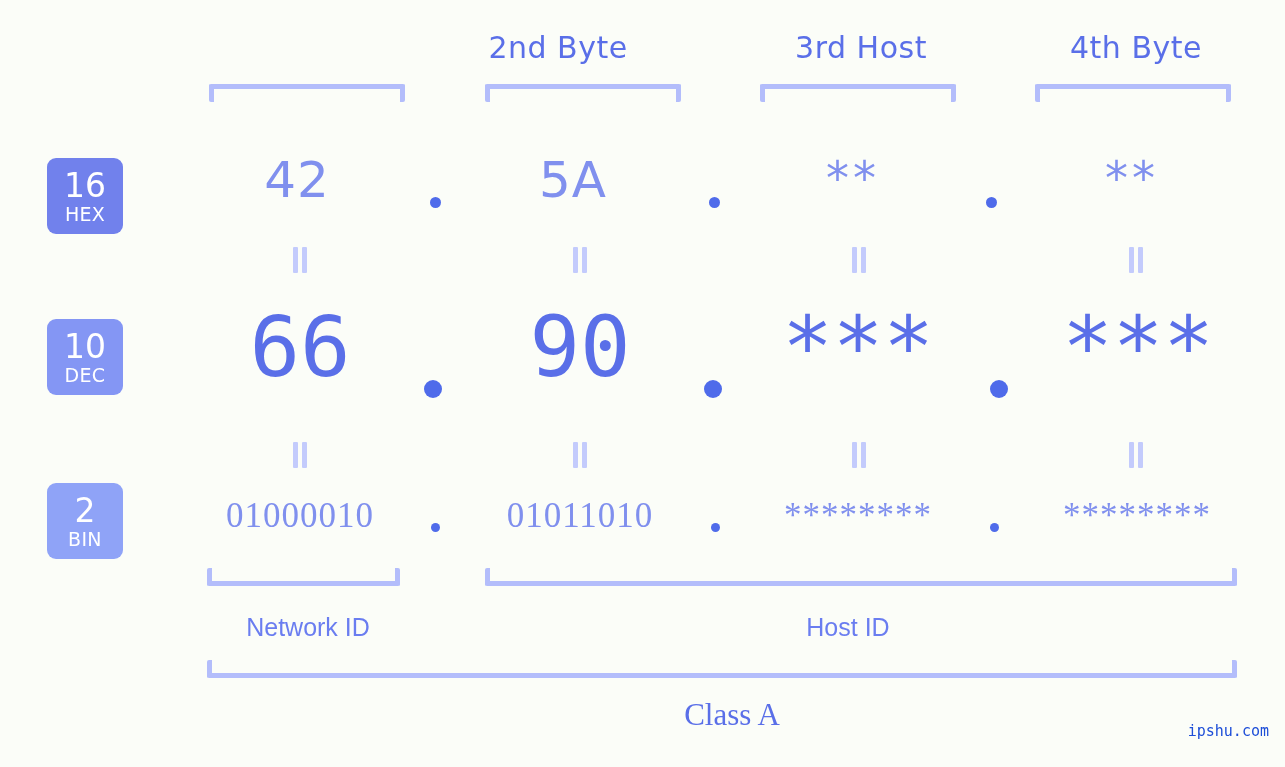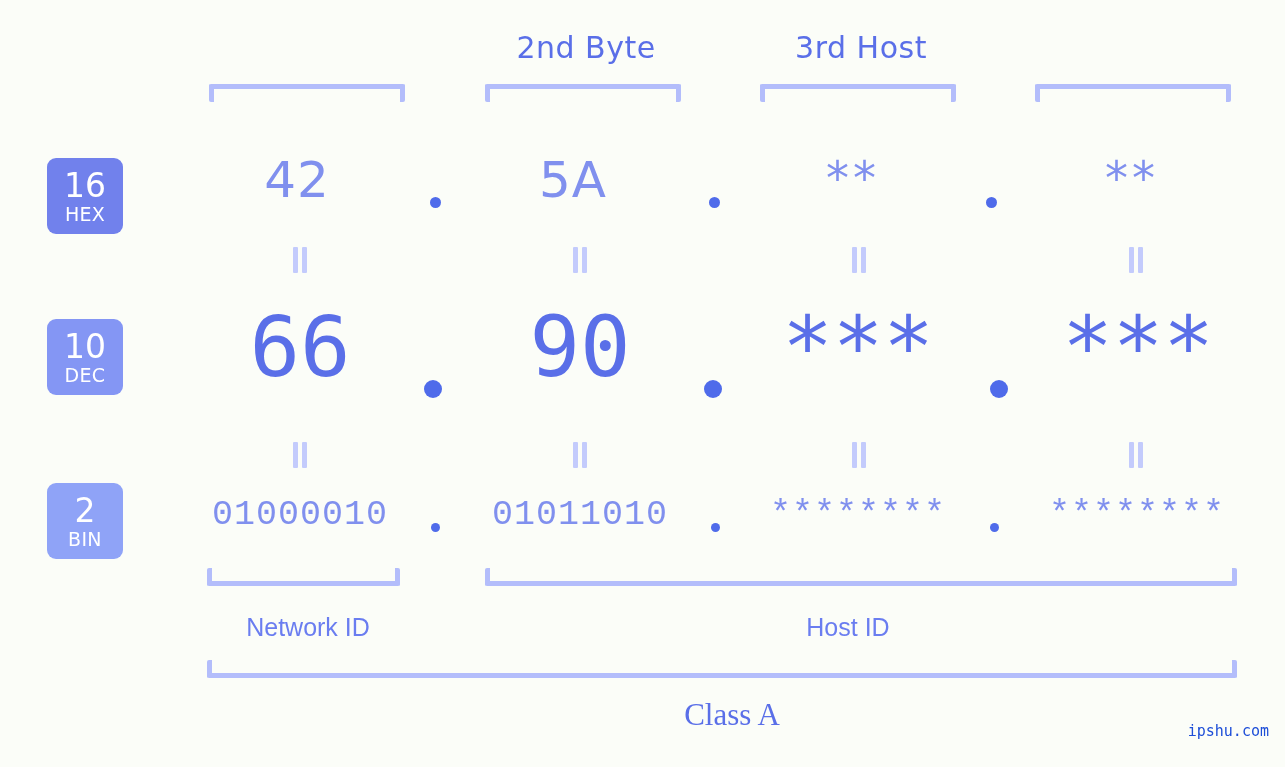--- a/index.html
+++ b/index.html
@@ -98,21 +98,21 @@
   .row-dec .cell {
     top: 305px;
     font-family: "DejaVu Sans Mono", monospace;
     font-size: 84px;
     color: #5a6fe8;
     letter-spacing: 0px;
   }
 
   .row-bin .cell {
     top: 498px;
-    font-family: Liberation Mono, monospace;
+    font-family: Liberation Serif, serif;
     font-size: 35px;
     color: #8090ee;
     letter-spacing: 1px;
   }
 
   
   .dot {
     position: absolute;
     border-radius: 50%;
     background: #4f6bea;
@@ -168,22 +168,23 @@
     font-size: 15px;
     color: #1d4ed8;
     letter-spacing: 0px;
   }
 </style>
 </head>
 <body>
 
 <div class="page">
 
-  <div class="byte-label" style="left:456px;">2nd Byte</div>
+  <div class="byte-label" style="left:428px;">2nd Byte</div>
   <div class="byte-label" style="left:731px;">3rd Host</div>
+  <div class="byte-label" style="left:1006px;">4th Byte</div>
 
   <div class="bracket-down" style="left:209px; top:84px; width:196px;"></div>
   <div class="bracket-down" style="left:485px; top:84px; width:196px;"></div>
   <div class="bracket-down" style="left:760px; top:84px; width:196px;"></div>
   <div class="bracket-down" style="left:1035px; top:84px; width:196px;"></div>
 
   <div class="badge badge-hex">
     <span class="num">16</span>
     <span class="sys">HEX</span>
   </div>

